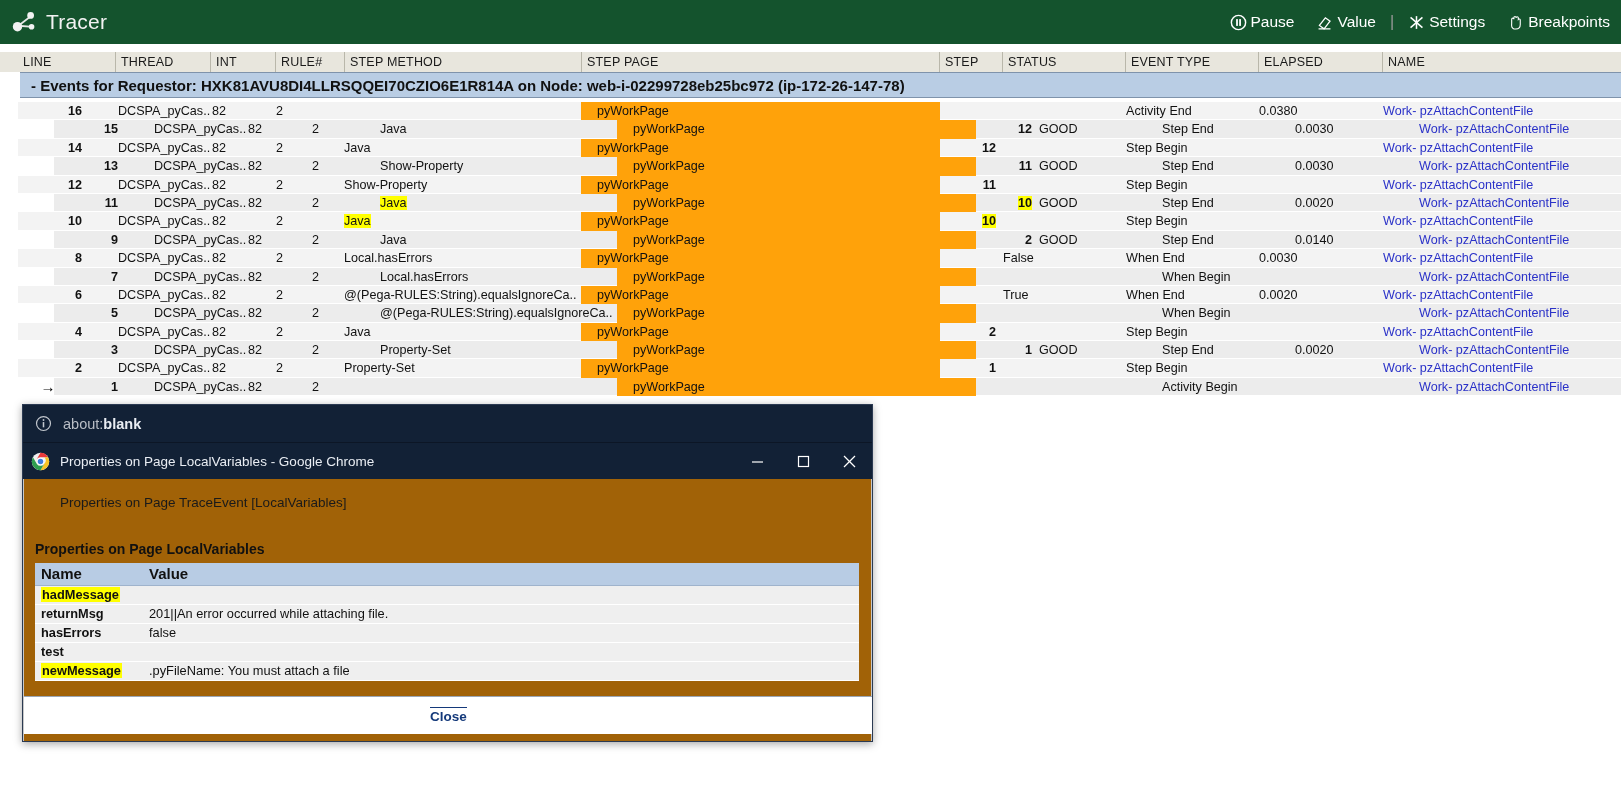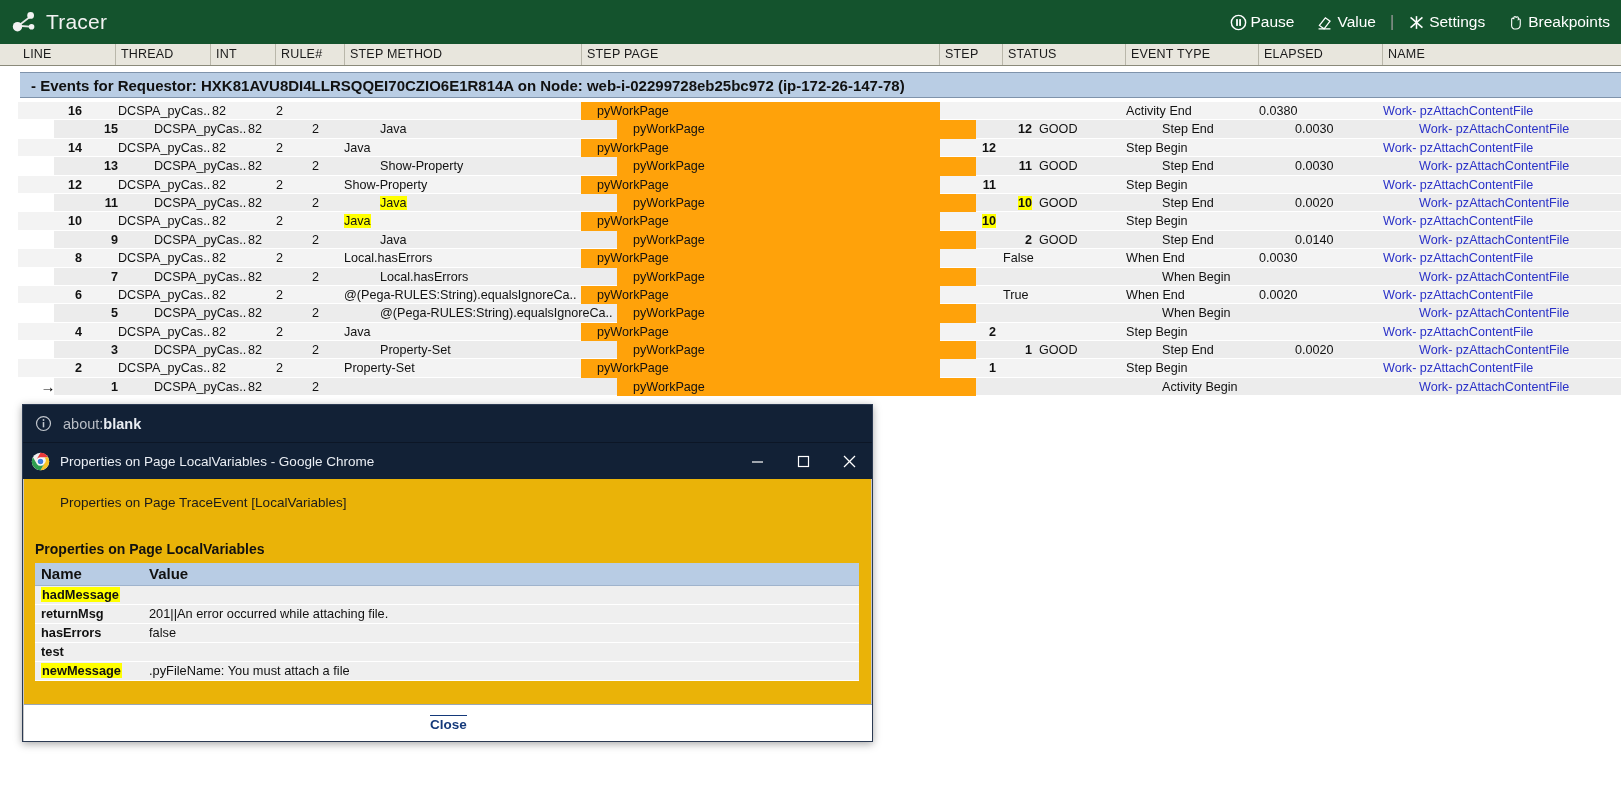--- a/index.html
+++ b/index.html
@@ -32,21 +32,21 @@
   .bar-action {
     display: flex; align-items: center; gap: 4px;
     font-size: 15.5px; color: #ffffff; margin: 0 11px;
     cursor: pointer;
   }
   .bar-action .ic { width: 17px; height: 17px; display:block; flex:0 0 auto; }
   .bar-sep { color: #9a9a9a; font-size: 16px; margin: 0 3px; }
 
   
   #grid-header {
-    position: absolute; left: 0; top: 44px;
+    position: absolute; left: 0; top: 52px;
     width: 1621px; height: 22px;
     background: #e8e6dd;
     border-bottom: 1px solid #8a8a7a;
     font-size: 12.5px; color: #1a1a1a;
   }
   #grid-header .hcell {
     position: absolute; top: 0; height: 21px; line-height: 21px;
     padding-left: 5px;
     border-left: 1px solid #b9b7aa;
     font-weight: 400; letter-spacing: .2px;
@@ -130,21 +130,21 @@
     display: flex; align-items: center; padding-left: 12px;
     border-bottom: 1px solid #0c1626;
   }
   #info-icon { width: 17px; height: 17px; flex:0 0 auto; }
   #chrome-url {
     margin-left: 11px; font-size: 14.5px; color: #b9bec6;
   }
   #chrome-url b { color: #e9edf3; font-weight: 600; }
 
   #chrome-body {
-    background: #eab308; height: 263px;
+    background: #a16207; height: 263px;
     position: relative;
     border-left: 1px solid #c8c8c8;
     border-right: 1px solid #c8c8c8;
   }
   #doc-subtitle {
     position: absolute; left: 36px; top: 16px;
     font-size: 13.5px; color: #1a1a1a;
   }
   #doc-heading {
     position: absolute; left: 11px; top: 62px;
@@ -168,21 +168,21 @@
     padding: 1px 6px; height: 19px;
     border-bottom: 1px solid #ffffff;
     background: #efefef; color: #111;
     vertical-align: middle;
   }
   #props-table td.td-name { font-weight: bold; background:#efefef; }
   #props-table td.td-name span.hlname {
     background: #ffff00; padding: 0 1px; font-weight: bold;
   }
   #props-footer {
-    position: absolute; left: 0; bottom: 0;
+    position: absolute; left: 0; bottom: 8px;
     width: 849px; height: 38px;
     background: #ffffff;
     border-top: 1px solid #9aa6b5;
     display: flex; align-items: center; justify-content: center;
   }
   #close-link {
     font-size: 13.5px; font-weight: bold; color: #14397a;
     border-top: 1px solid #14397a;
     cursor: pointer; padding-top: 1px;
   }

